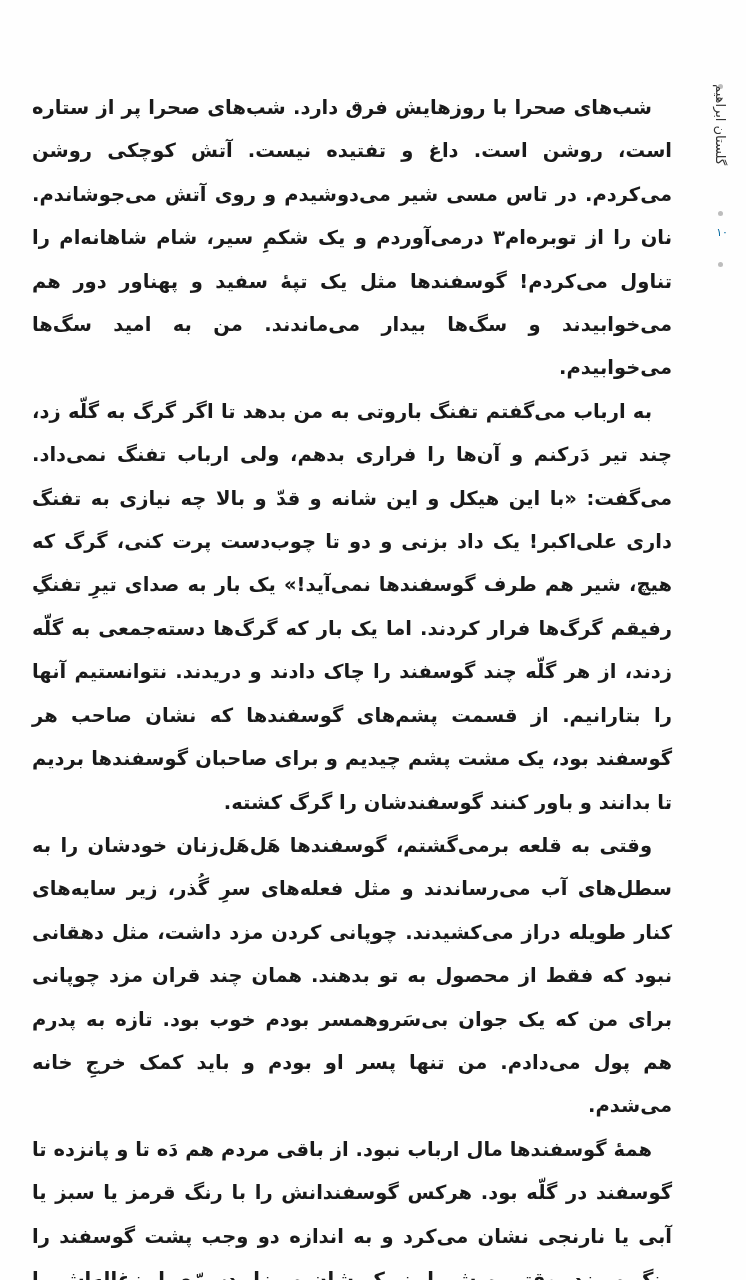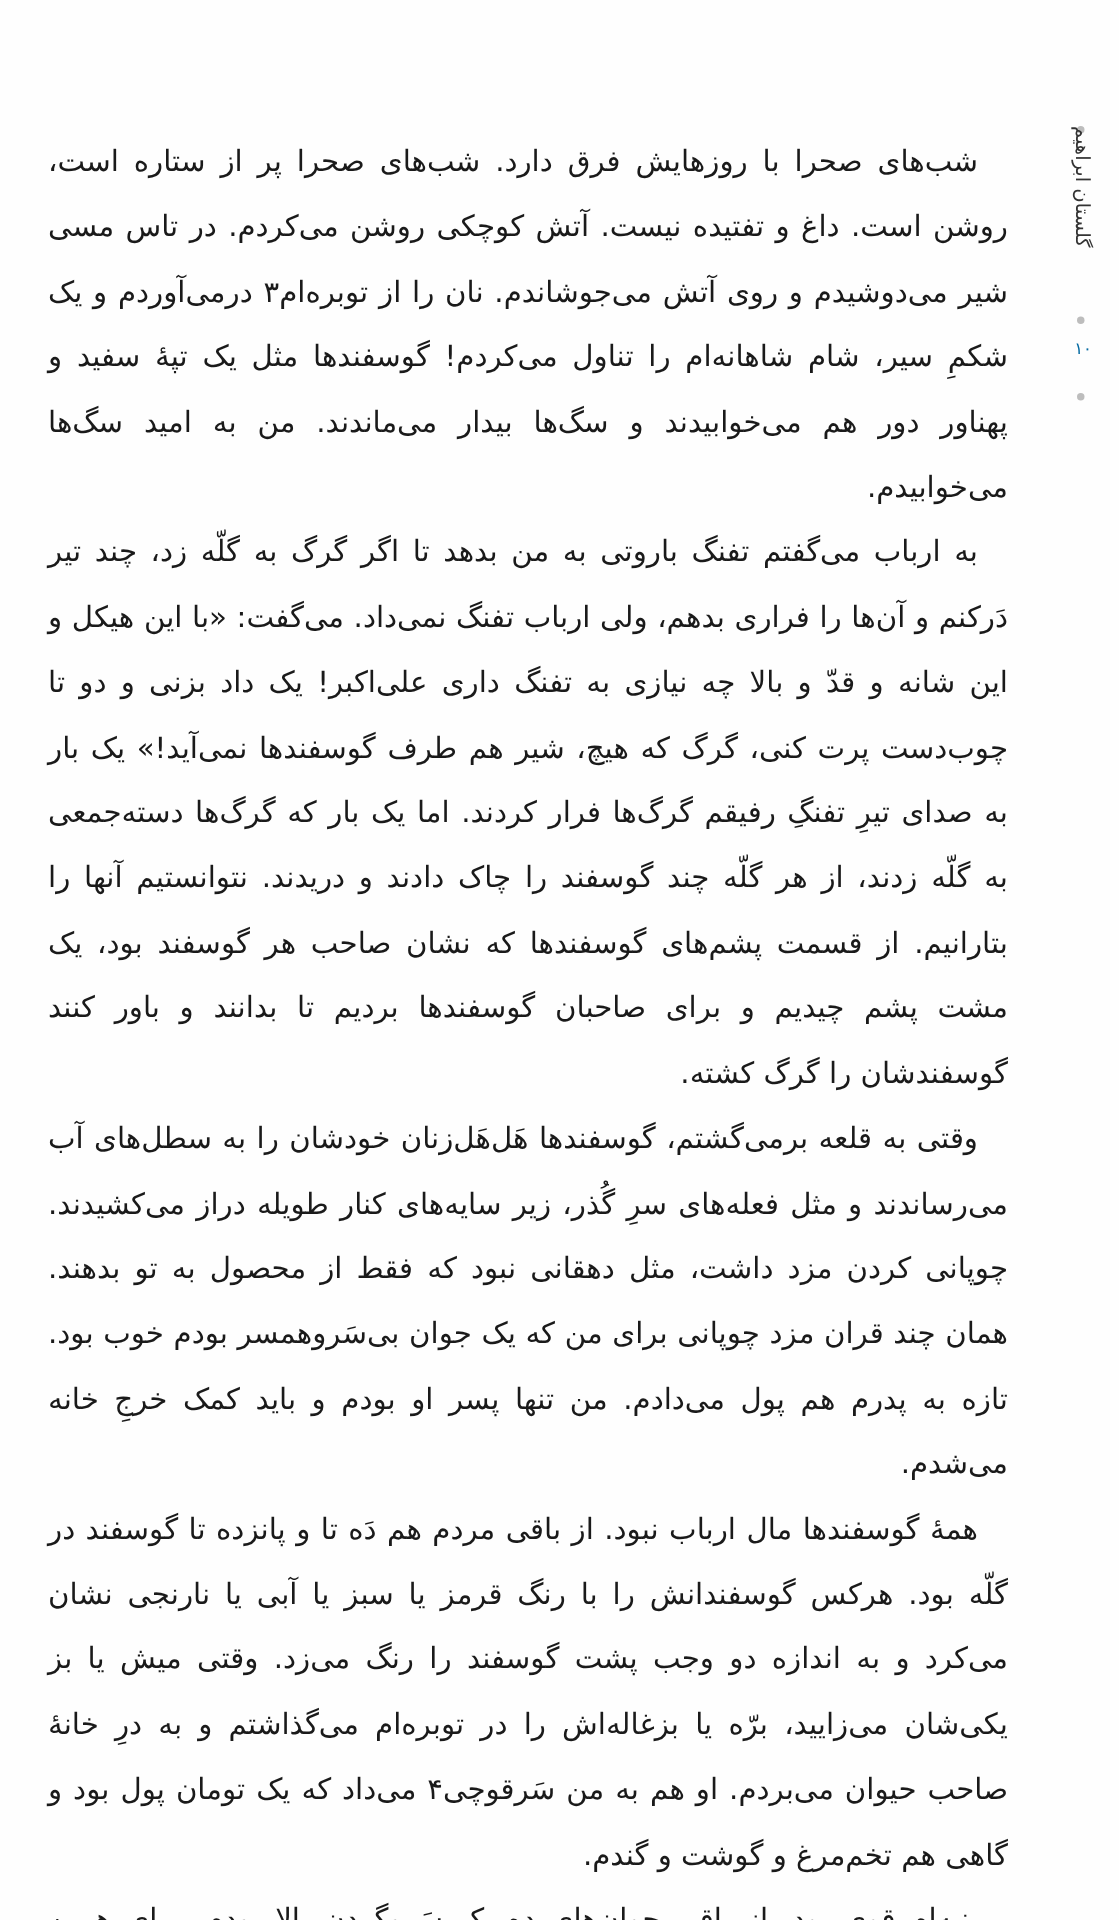--- a/index.html
+++ b/index.html
@@ -27,21 +27,21 @@
   .dot.d3 { top: 178px; }
   .page-number {
     position: absolute; right: 10px; top: 142px; font-size: 11px; color: #0369a1;
   }
   .text-body {
     position: absolute; left: 32px; top: 86px; width: 640px;
     direction: rtl; text-align: justify; text-align-last: right;
     font-size: 19.5px; line-height: 43.4px;
   }
   .para { margin: 0 0 0 0; text-indent: 0; }
-  .para.indent { text-indent: 20px; }
+  .para.indent { text-indent: 20px; font-weight: bold; }
 </style>
 </head>
 <body>
 
 <div class="page">
   <div class="margin-header">
     <span class="dot d1"></span>
     <span class="running-title">گلستان ابراهیم</span>
     <span class="dot d2"></span>
     <span class="page-number">۱۰</span>

